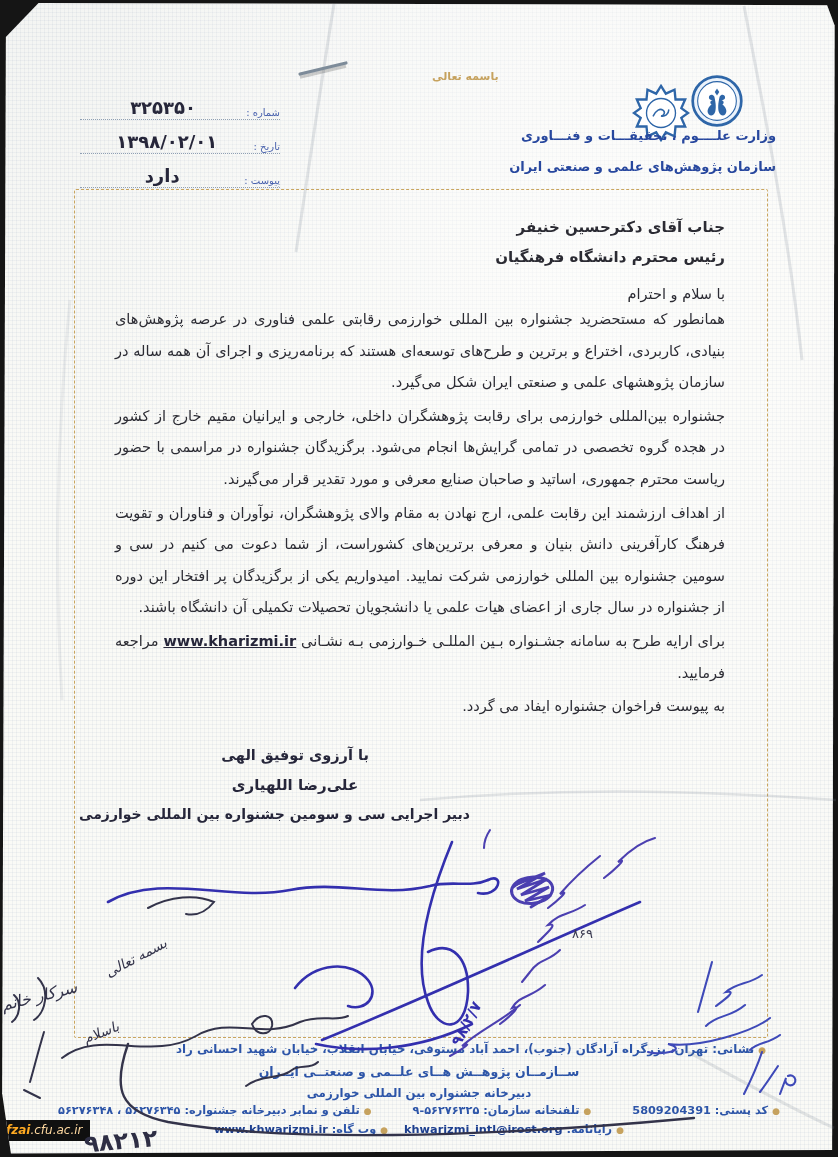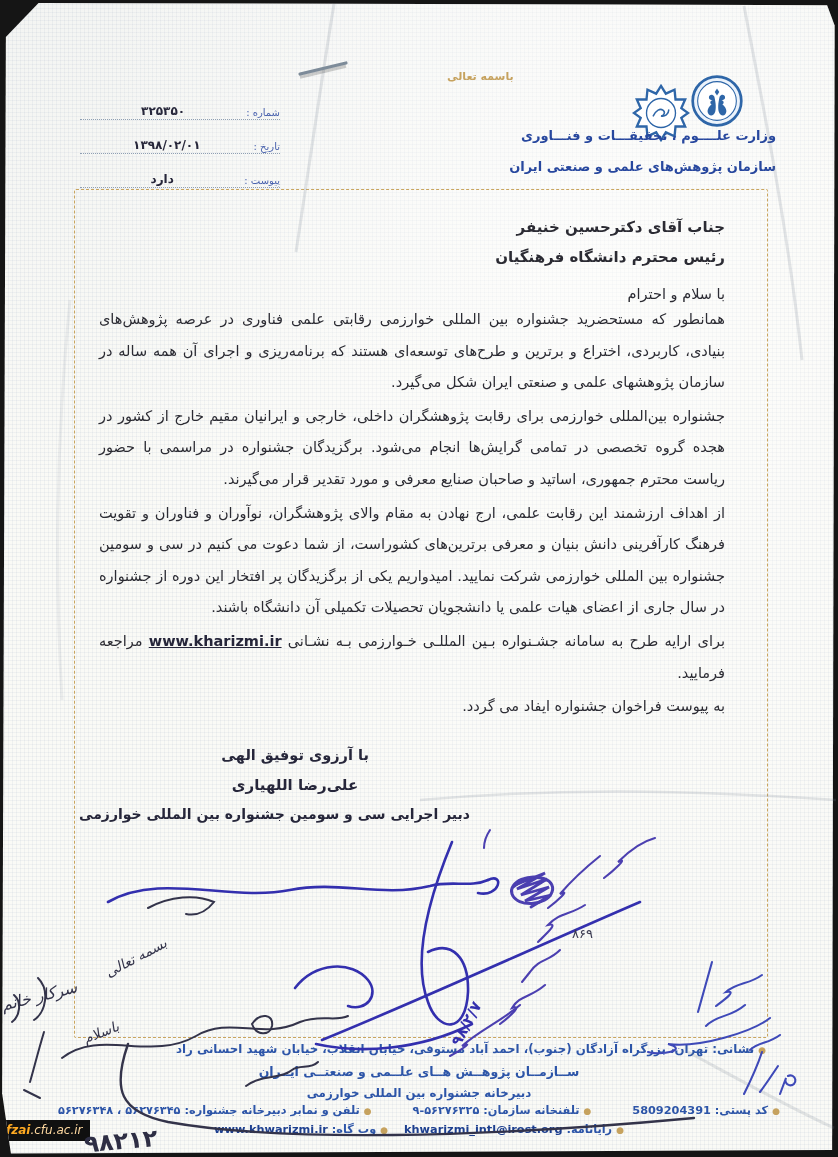--- a/index.html
+++ b/index.html
@@ -7,38 +7,38 @@
         font-family:"DejaVu Sans",sans-serif;direction:rtl;}
   .paper{position:absolute;inset:0;
     background-color:#fafaf6;
     background-image:
       radial-gradient(ellipse at 70% 20%, rgba(255,255,255,.6), rgba(0,0,0,0) 60%),
       linear-gradient(160deg, rgba(185,195,210,.10), rgba(0,0,0,0) 35%),
       repeating-linear-gradient(0deg, rgba(145,162,190,.10) 0 1px, rgba(0,0,0,0) 1px 4px),
       repeating-linear-gradient(90deg, rgba(145,162,190,.10) 0 1px, rgba(0,0,0,0) 1px 4px);
     clip-path:polygon(4.6% 0.25%, 98.7% 0.45%, 99.6% 2.2%, 99.3% 99.4%, 1.3% 99.7%, 0.25% 94.5%, 0.7% 3.2%);
   }
-  .bismillah{position:absolute;left:447px;top:70px;color:#c6a25e;font-size:11px;font-weight:bold;}
+  .bismillah{position:absolute;left:432px;top:70px;color:#c6a25e;font-size:11px;font-weight:bold;}
   
   .meta{position:absolute;left:80px;top:86px;width:200px;}
   .meta-row{display:flex;align-items:flex-end;border-bottom:1px dotted #90a0b4;height:33px;direction:rtl;}
   .meta-label{color:#4a63ae;font-size:10px;padding-bottom:1px;white-space:nowrap;}
-  .meta-value{flex:1;text-align:center;color:#26263a;font-weight:bold;font-size:12px;padding-bottom:1px;}
+  .meta-value{flex:1;text-align:center;color:#26263a;font-weight:bold;font-size:18px;padding-bottom:1px;}
   
   .logo-circle{position:absolute;left:690px;top:74px;}
   .logo-star{position:absolute;left:632px;top:84px;}
   
   .org-lines{position:absolute;right:62px;top:128px;text-align:right;color:#27479e;}
   .org-lines .l1{font-size:13px;font-weight:bold;}
   .org-lines .l2{font-size:13px;font-weight:bold;margin-top:16px;}
   .org-lines .l3{font-size:18px;font-weight:bold;margin-top:5px;}
   
   .letter-box{position:absolute;left:74px;top:189px;width:694px;height:849px;
       border:1.4px dashed #c9a55f;border-radius:2px;box-sizing:border-box;
-      padding:22px 42px 0 24px;color:#2b2b33;}
+      padding:22px 42px 0 40px;color:#2b2b33;}
   .recipient{font-weight:bold;font-size:15px;line-height:2.0;margin:0 0 10px 0;}
   .saluto{font-size:14.5px;margin:14px 0 2px 0;}
   .para{font-size:14.5px;line-height:2.18;text-align:justify;margin:2px 0 2px 0;}
   .site{color:#26263a;font-weight:bold;text-decoration:underline;direction:ltr;unicode-bidi:embed;}
   .ltr{direction:ltr;unicode-bidi:embed;}
   .sig{width:350px;margin:18px 255px 0 auto;text-align:center;font-weight:bold;color:#26263a;}
   .sig .s1{font-size:14.5px;line-height:2.0;}
   .sig .s2{font-size:15px;line-height:2.0;}
   .sig .s3{font-size:14px;line-height:2.0;white-space:nowrap;}
   

